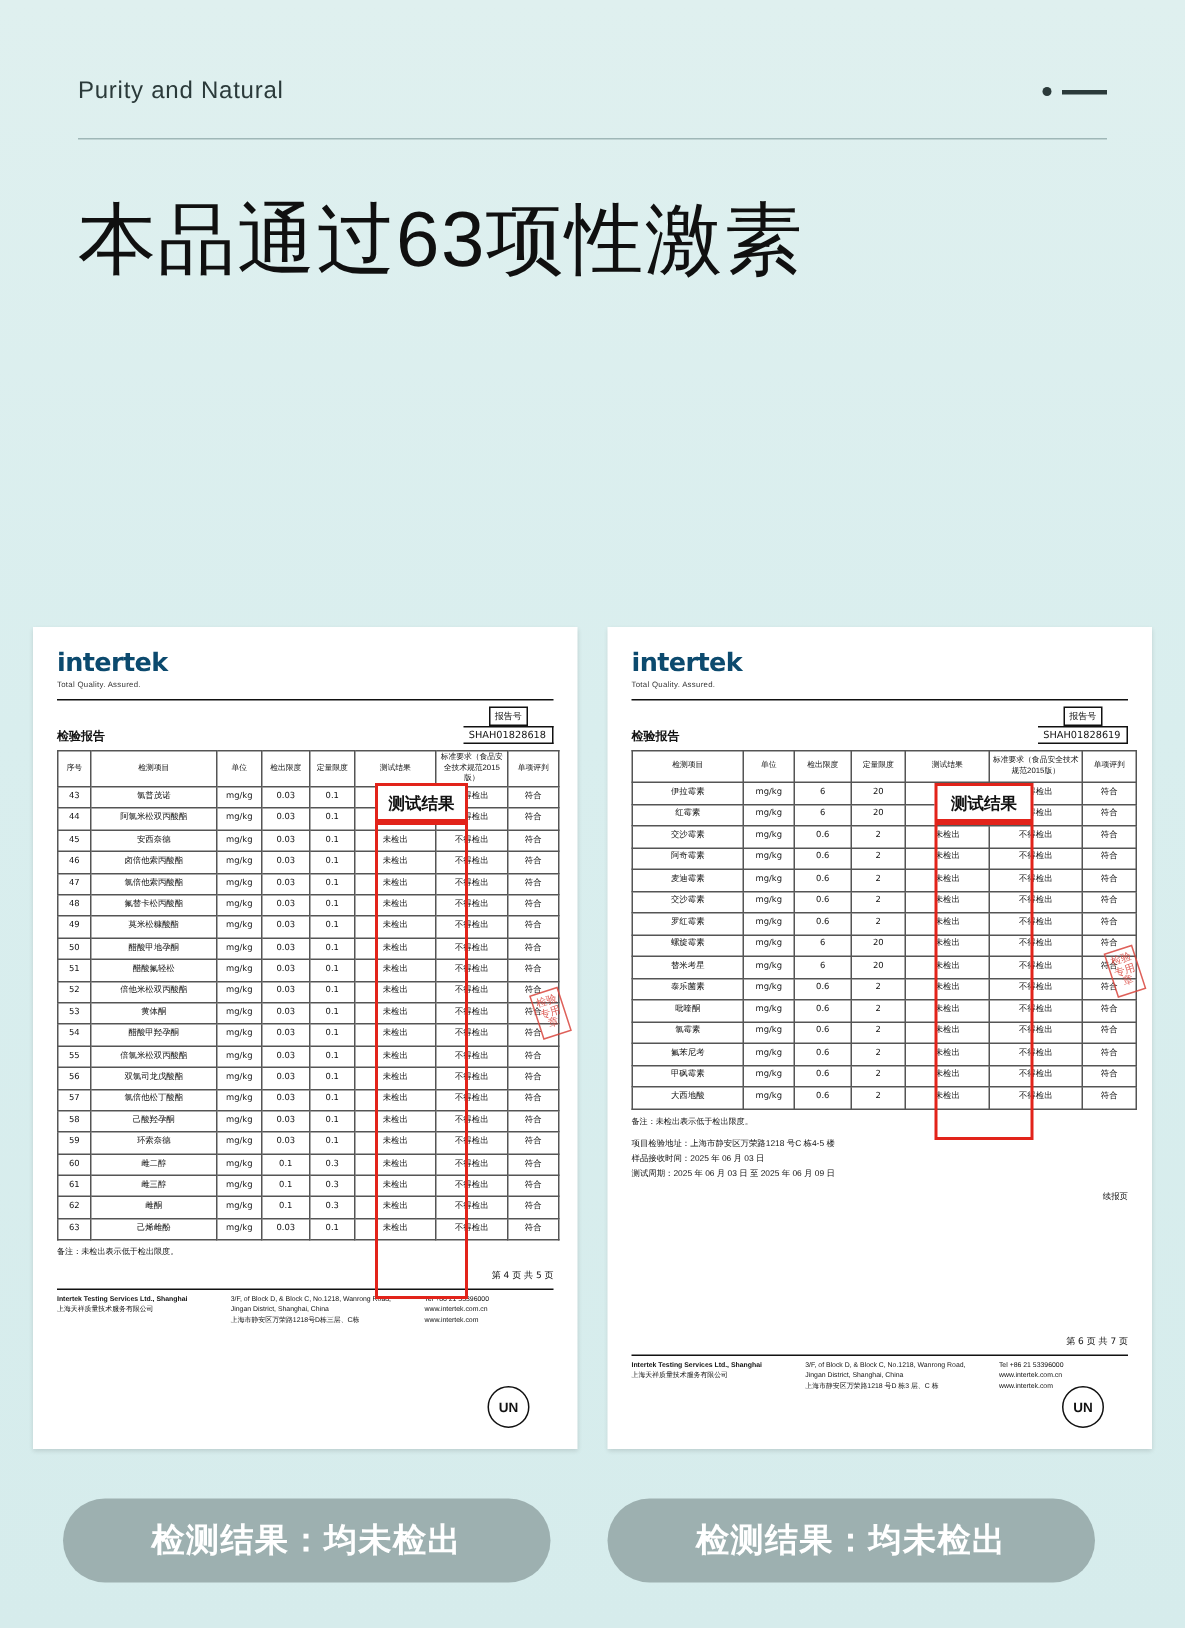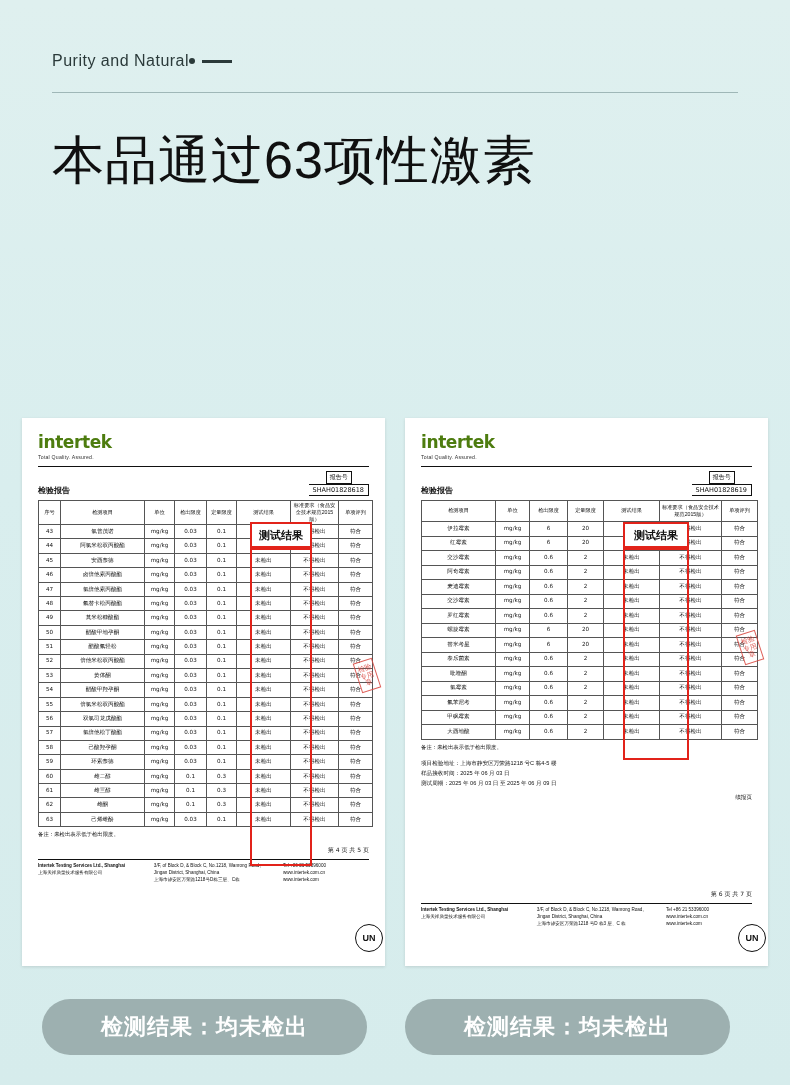--- a/index.html
+++ b/index.html
@@ -11,21 +11,21 @@
     position:relative;
     overflow:hidden;
   }
   .page{
     position:absolute;inset:0;
     background:linear-gradient(180deg,#dff0ef 0%,#d9eeee 45%,#d6ecec 100%);
   }
   
   .top-row{
     position:absolute;left:52px;top:52px;right:52px;
-    display:flex;align-items:center;justify-content:flex-start;
+    display:flex;align-items:center;justify-content:space-between;
   }
   .eyebrow{
     font-size:16px;letter-spacing:.5px;color:#2b3a3a;font-weight:400;
   }
   .dot-dash{display:flex;align-items:center;gap:7px;}
   .dot-dash .dot{width:6px;height:6px;border-radius:50%;background:#2b3a3a;}
   .dot-dash .dash{width:30px;height:3px;background:#2b3a3a;}
   .rule{
     position:absolute;left:52px;right:52px;top:92px;height:1px;background:#9fb7b7;
   }
@@ -54,21 +54,21 @@
   }
   .cert{
     width:368px;height:548px;background:#fff;
     box-shadow:0 1px 3px rgba(0,0,0,.12);
     position:relative;overflow:hidden;
     padding:14px 16px 10px 16px;
     box-sizing:border-box;
   }
   .cert-head{display:flex;flex-direction:column;}
   .brand{
-    font-size:17px;font-weight:700;letter-spacing:-.4px;color:#4d7c0f;
+    font-size:17px;font-weight:700;letter-spacing:-.4px;color:#0c4a6e;
     font-family:"DejaVu Sans",sans-serif;
   }
   .tagline{font-size:5.2px;letter-spacing:.2px;color:#333;margin-top:2px;}
   .rule-thin{height:1px;background:#111;margin:6px 0 4px 0;}
   .sub-row{
     display:flex;justify-content:space-between;align-items:flex-end;
     font-size:7.5px;color:#111;margin-bottom:4px;
   }
   .report-title{font-size:8px;font-weight:700;}
   .report-no{
@@ -91,21 +91,21 @@
   .foot-line{height:1px;background:#111;margin-top:4px;}
   .foot{
     display:flex;justify-content:space-between;align-items:flex-start;
     font-size:4.6px;color:#111;margin-top:3px;line-height:1.5;
   }
   .foot .c1{width:30%;font-weight:700;}
   .foot .c2{width:34%;}
   .foot .c3{width:26%;}
   .foot .c1 .n{font-weight:400;}
   .ukas{
-    position:absolute;right:2px;bottom:14px;width:26px;height:26px;
+    position:absolute;right:32px;bottom:14px;width:26px;height:26px;
     border:1.5px solid #111;border-radius:50%;
     display:flex;align-items:center;justify-content:center;
     font-size:9px;font-weight:700;color:#111;
   }
   
   .hl-box{
     position:absolute;border:2.2px solid #e2231a;box-sizing:border-box;
   }
   .hl-title{
     position:absolute;background:#fff;border:2.2px solid #e2231a;

